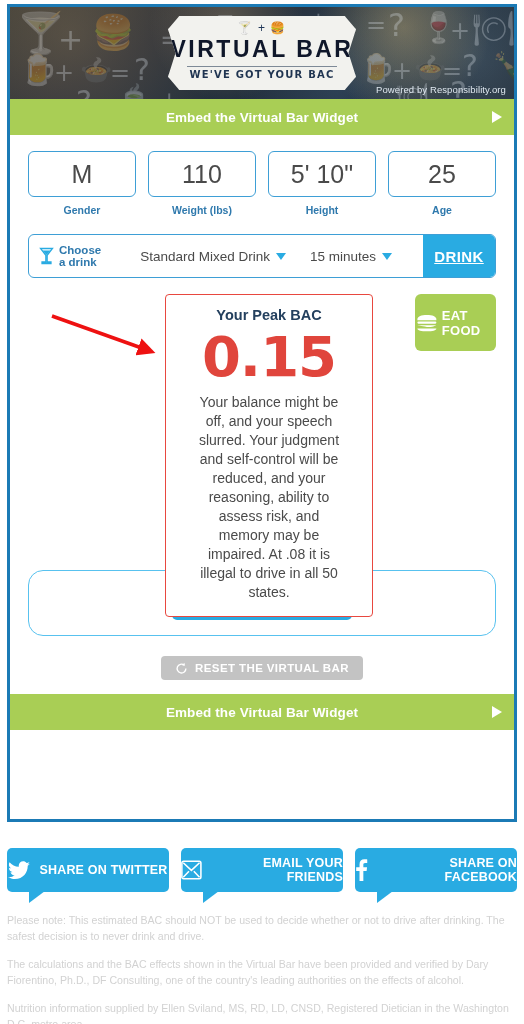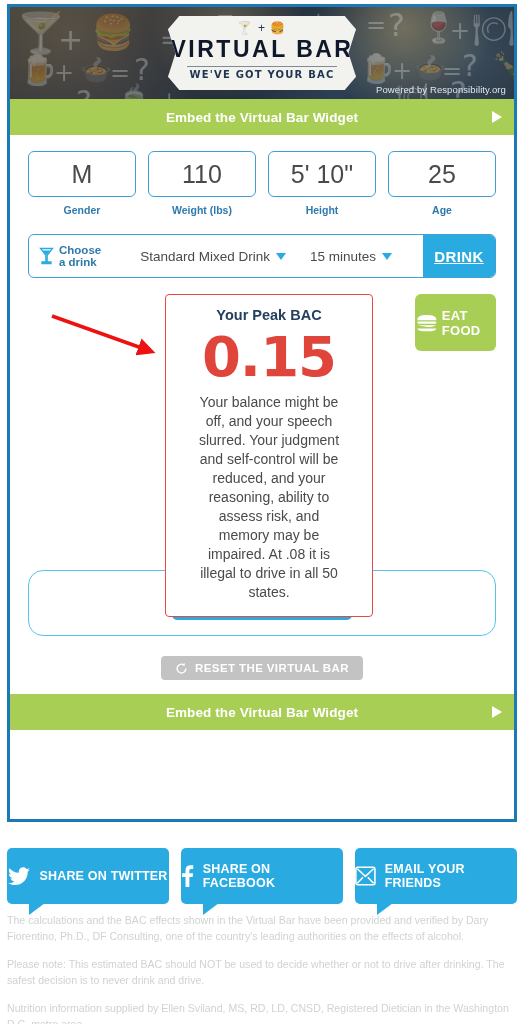--- a/index.html
+++ b/index.html
@@ -335,31 +335,32 @@
     position: absolute;
     left: 7px;
     top: 848px;
     width: 510px;
     display: flex;
     justify-content: space-between;
   }
   .share-btn {
     position: relative;
     width: 162px;
-    height: 56px;
+    height: 44px;
     background: #29abe2;
     border-radius: 5px;
     display: flex;
     align-items: center;
     justify-content: center;
     gap: 9px;
     color: #ffffff;
     font-size: 12.5px;
     font-weight: bold;
     letter-spacing: .2px;
+    text-align: right;
   }
   .share-btn::after {
     content: "";
     position: absolute;
     left: 22px;
     bottom: -11px;
     width: 0; height: 0;
     border-top: 12px solid #29abe2;
     border-right: 16px solid transparent;
   }
@@ -537,33 +538,33 @@
 
 <div class="share-row">
   <div class="share-btn">
     <svg width="22" height="19" viewBox="0 0 24 20">
       <path d="M24 2.5c-.9.4-1.8.7-2.8.8 1-.6 1.8-1.6 2.2-2.7-1 .6-2 1-3.1 1.2C19.3.7 18 0 16.6 0c-2.7 0-4.9 2.2-4.9 4.9 0 .4 0 .8.1 1.1C7.7 5.8 4.1 3.9 1.7.9c-.4.7-.7 1.6-.7 2.5 0 1.7.9 3.2 2.2 4.1-.8 0-1.6-.2-2.2-.6 0 2.4 1.7 4.4 3.9 4.8-.4.1-.8.2-1.3.2-.3 0-.6 0-.9-.1.6 2 2.4 3.4 4.6 3.4-1.7 1.3-3.8 2.1-6.1 2.1-.4 0-.8 0-1.2-.1 2.2 1.4 4.8 2.2 7.5 2.2 9.1 0 14-7.5 14-14v-.6c1-.7 1.8-1.6 2.5-2.5z" fill="#ffffff"></path>
     </svg>
     <span>SHARE ON TWITTER</span>
   </div>
 
   <div class="share-btn">
-    <svg width="13" height="22" viewBox="0 0 14 24">
-      <path d="M9.2 24V13.1h3.6l.5-4.2H9.2V6.2c0-1.2.3-2 2.1-2h2.2V.4C13.1.3 11.8.2 10.3.2 7.1.2 5 2.1 5 5.8v3.1H1.3v4.2H5V24z" fill="#ffffff"></path>
-    </svg>
-    <span>SHARE ON FACEBOOK</span>
-  </div>
-
-  <div class="share-btn">
     <svg width="22" height="20" viewBox="0 0 24 22">
       <rect x="1" y="1" width="22" height="20" rx="2" fill="none" stroke="#ffffff" stroke-width="1.8"></rect>
       <path d="M2.6 2.6 L12 11.4 L21.4 2.6" fill="none" stroke="#ffffff" stroke-width="1.8"></path>
       <path d="M2.6 19.4 L9.2 12.4 M21.4 19.4 L14.8 12.4" fill="none" stroke="#ffffff" stroke-width="1.8"></path>
     </svg>
     <span>EMAIL YOUR FRIENDS</span>
   </div>
+
+  <div class="share-btn">
+    <svg width="13" height="22" viewBox="0 0 14 24">
+      <path d="M9.2 24V13.1h3.6l.5-4.2H9.2V6.2c0-1.2.3-2 2.1-2h2.2V.4C13.1.3 11.8.2 10.3.2 7.1.2 5 2.1 5 5.8v3.1H1.3v4.2H5V24z" fill="#ffffff"></path>
+    </svg>
+    <span>SHARE ON FACEBOOK</span>
+  </div>
 </div>
 
 <div class="footer">
+  <p>Please note: This estimated BAC should NOT be used to decide whether or not to drive after drinking. The safest decision is to never drink and drive.</p>
   <p>The calculations and the BAC effects shown in the Virtual Bar have been provided and verified by Dary Fiorentino, Ph.D., DF Consulting, one of the country's leading authorities on the effects of alcohol.</p>
-  <p>Please note: This estimated BAC should NOT be used to decide whether or not to drive after drinking. The safest decision is to never drink and drive.</p>
   <p>Nutrition information supplied by Ellen Sviland, MS, RD, LD, CNSD, Registered Dietician in the Washington D.C. metro area.</p>
 </div>
 
 </body></html>

